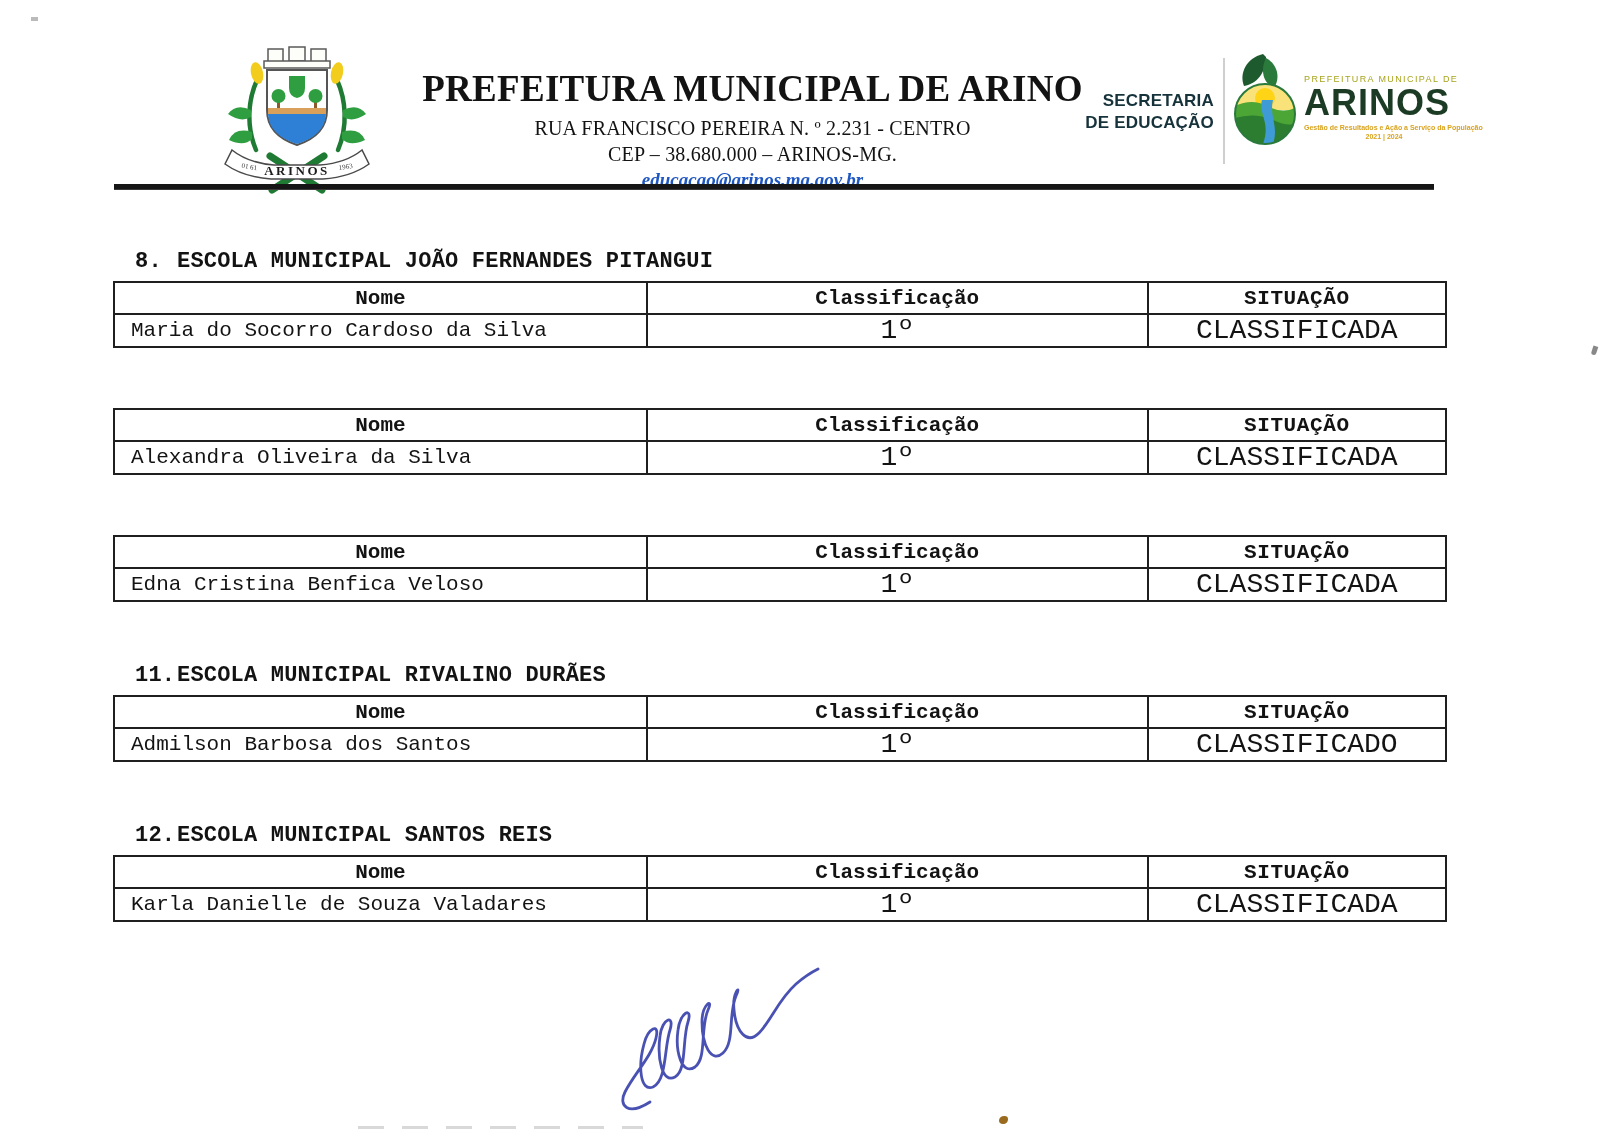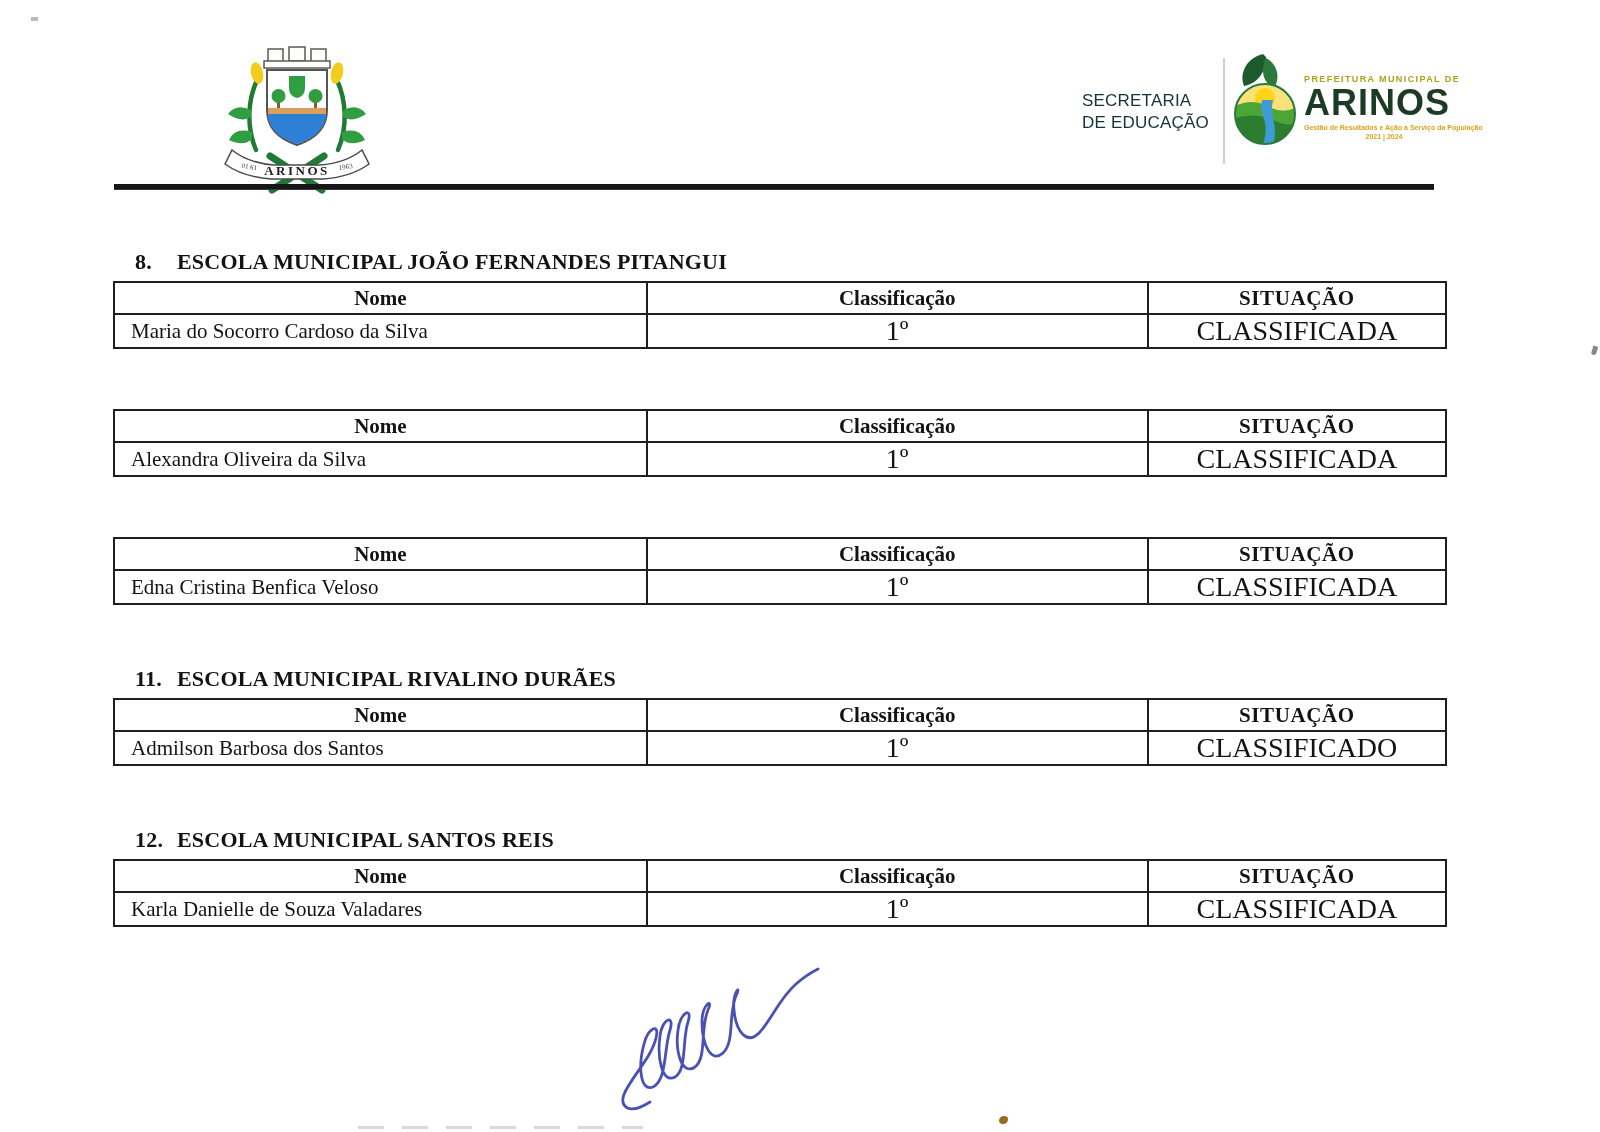--- a/index.html
+++ b/index.html
@@ -24,45 +24,45 @@
   .addr1 { font-size:20px; margin-top:7px; letter-spacing:.2px; }
   .addr2 { font-size:20px; margin-top:3px; letter-spacing:.2px; }
   .email-line { margin-top:3px; }
   .email-link {
     font-size:19px; font-weight:bold; font-style:italic;
     color:#1e57c2; text-decoration:underline;
   }
 
   .secretaria {
     position:absolute; left:1082px; top:90px; width:132px;
-    text-align:left;
+    text-align:right;
     font-family:"Liberation Sans", sans-serif;
-    font-weight:normal; font-size:17px; line-height:22px;
+    font-weight:bold; font-size:17px; line-height:22px;
     color:#16323a; letter-spacing:.2px;
   }
   .logo-divider {
     position:absolute; left:1223px; top:58px; width:2px; height:106px;
     background:#cfcfcf;
   }
   .arinos-logo { position:absolute; left:1232px; top:52px; display:flex; align-items:flex-start; }
   .arinos-logo-text { margin-left:2px; margin-top:22px; width:160px; font-family:"Liberation Sans", sans-serif; }
-  .arinos-top-label { font-size:9px; font-weight:bold; color:#a8a41d; letter-spacing:1.4px; white-space:nowrap; }
+  .arinos-top-label { font-size:9px; font-weight:normal; color:#a8a41d; letter-spacing:1.4px; white-space:nowrap; }
   .arinos-name { font-size:36px; font-weight:bold; color:#1c3b24; letter-spacing:1px; line-height:36px; margin-top:1px; }
   .arinos-tagline { font-size:7px; font-weight:bold; color:#d9a31e; white-space:nowrap; margin-top:3px; }
   .arinos-years { font-size:7px; font-weight:bold; color:#d9a31e; text-align:center; margin-top:2px; }
 
   .header-rule {
     position:absolute; left:114px; top:184px; width:1320px; height:5px;
     background:#161616;
     border-bottom:1px solid #3a3a3a;
   }
 
   
   .sections { position:absolute; left:113px; top:248px; width:1334px; }
-  .section { margin-bottom:60px; }
+  .section { margin-bottom:60px;font-family:Liberation Mono, monospace; }
   .sec-heading {
     font-size:22px; font-weight:bold; letter-spacing:.2px;
     margin:0 0 5px 22px; line-height:28px; white-space:nowrap;
   }
   .sec-num { display:inline-block; min-width:42px; }
 
   table.school-table { border-collapse:collapse; width:100%; table-layout:fixed; }
   .school-table th, .school-table td {
     border:2px solid #1f1f1f; padding:0; overflow:hidden; white-space:nowrap;
   }
@@ -127,20 +127,28 @@
         <path d="M106 146 L54 112"></path>
       </g>
 
       <path d="M16 106 q16 13 42 15 l46 0 q26 -2 42 -15 l7 14 q-18 13 -46 15 l-52 0 q-28 -2 -46 -15 z" fill="#ffffff" stroke="#4a4a4a" stroke-width="1.5"></path>
       <text x="81" y="131" text-anchor="middle" font-size="13" font-weight="bold" fill="#1d1d1d" letter-spacing="2.5">ARINOS</text>
       <text x="33" y="125" text-anchor="middle" font-size="7" fill="#3a3a3a" transform="rotate(9 33 125)">01 61</text>
       <text x="130" y="125" text-anchor="middle" font-size="7" fill="#3a3a3a" transform="rotate(-9 130 125)">1963</text>
     </svg>
   </div>
 
+  <div class="head-center">
+    <div class="doc-title">PREFEITURA MUNICIPAL DE ARINO</div>
+    <div class="addr1">RUA FRANCISCO PEREIRA N. º 2.231 - CENTRO</div>
+    <div class="addr2">CEP – 38.680.000 – ARINOS-MG.</div>
+    <div class="email-line">
+      <a class="email-link" href="#">educacao@arinos.mg.gov.br</a>
+    </div>
+  </div>
 
   <div class="secretaria">
     <div>SECRETARIA</div>
     <div>DE EDUCAÇÃO</div>
   </div>
 
   <div class="logo-divider"></div>
 
   <div class="arinos-logo">
     <svg width="70" height="100" viewBox="0 0 70 100">

